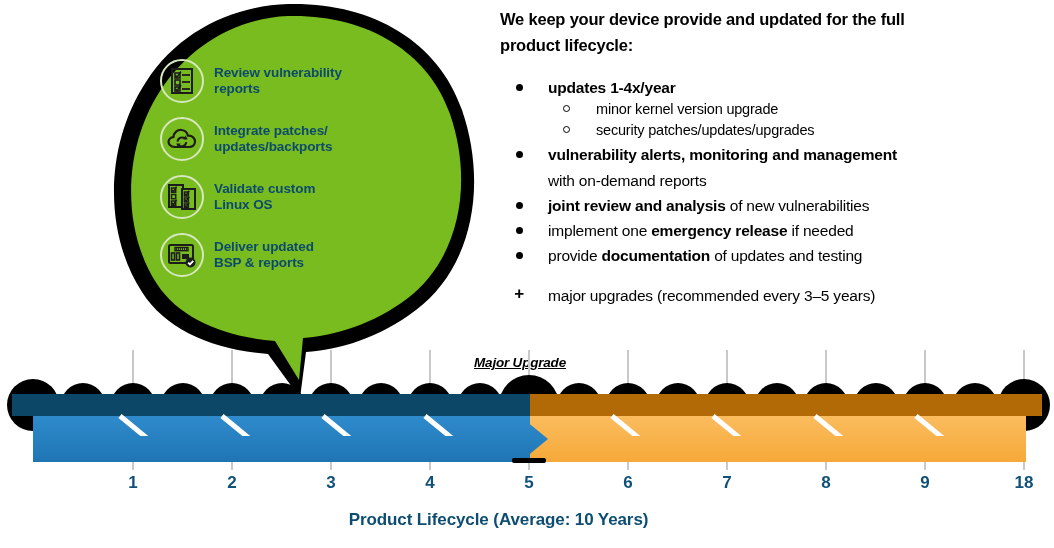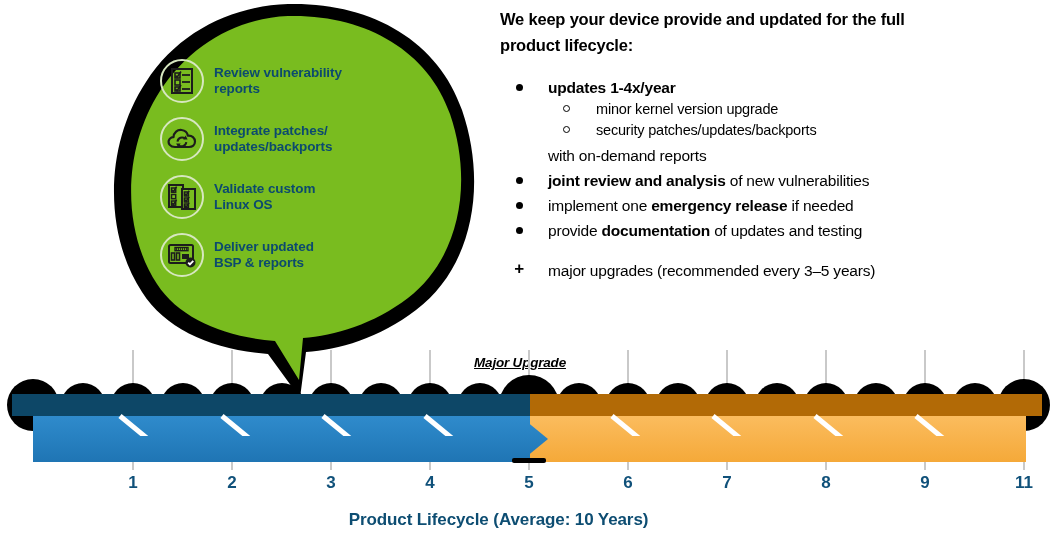--- a/index.html
+++ b/index.html
@@ -196,23 +196,27 @@
         <span class="bold">updates 1-4x/year</span>
       </li>
 
       <li class="b-l2">
         <span class="mk"></span>
         <span>minor kernel version upgrade</span>
       </li>
 
       <li class="b-l2">
         <span class="mk"></span>
-        <span>security patches/updates/backports</span>
-      </li>
-
+        <span>security patches/updates/upgrades</span>
+      </li>
+
+      <li class="b-l1">
+        <span class="mk"></span>
+        <span class="bold">vulnerability alerts, monitoring and management</span>
+      </li>
 
       <li class="b-l1" style="margin-top:4px">
         <span>with on-demand reports</span>
       </li>
 
       <li class="b-l1">
         <span class="mk"></span>
         <span class="bold">joint review and analysis</span><span> of new vulnerabilities</span>
       </li>
 
@@ -322,19 +326,19 @@
     <div id="tick-labels">
         <div class="ticklabel" style="left: 111px;">1</div>
         <div class="ticklabel" style="left: 210px;">2</div>
         <div class="ticklabel" style="left: 309px;">3</div>
         <div class="ticklabel" style="left: 408px;">4</div>
         <div class="ticklabel" style="left: 507px;">5</div>
         <div class="ticklabel" style="left: 606px;">6</div>
         <div class="ticklabel" style="left: 705px;">7</div>
         <div class="ticklabel" style="left: 804px;">8</div>
         <div class="ticklabel" style="left: 903px;">9</div>
-        <div class="ticklabel" style="left: 1002px;">11</div>
+        <div class="ticklabel" style="left: 1002px;">18</div>
       </div>
 
     <div class="title">Product Lifecycle (Average: 10 Years)</div>
   </div>
 
 </div>
 
 </body></html>

